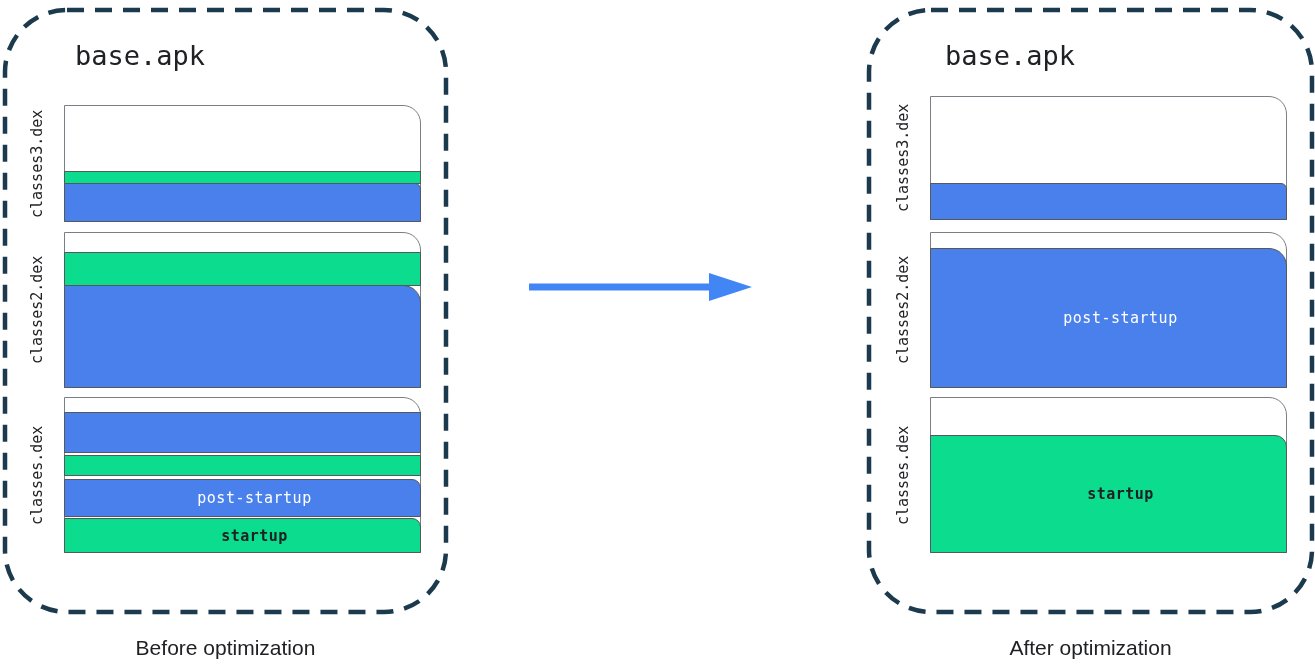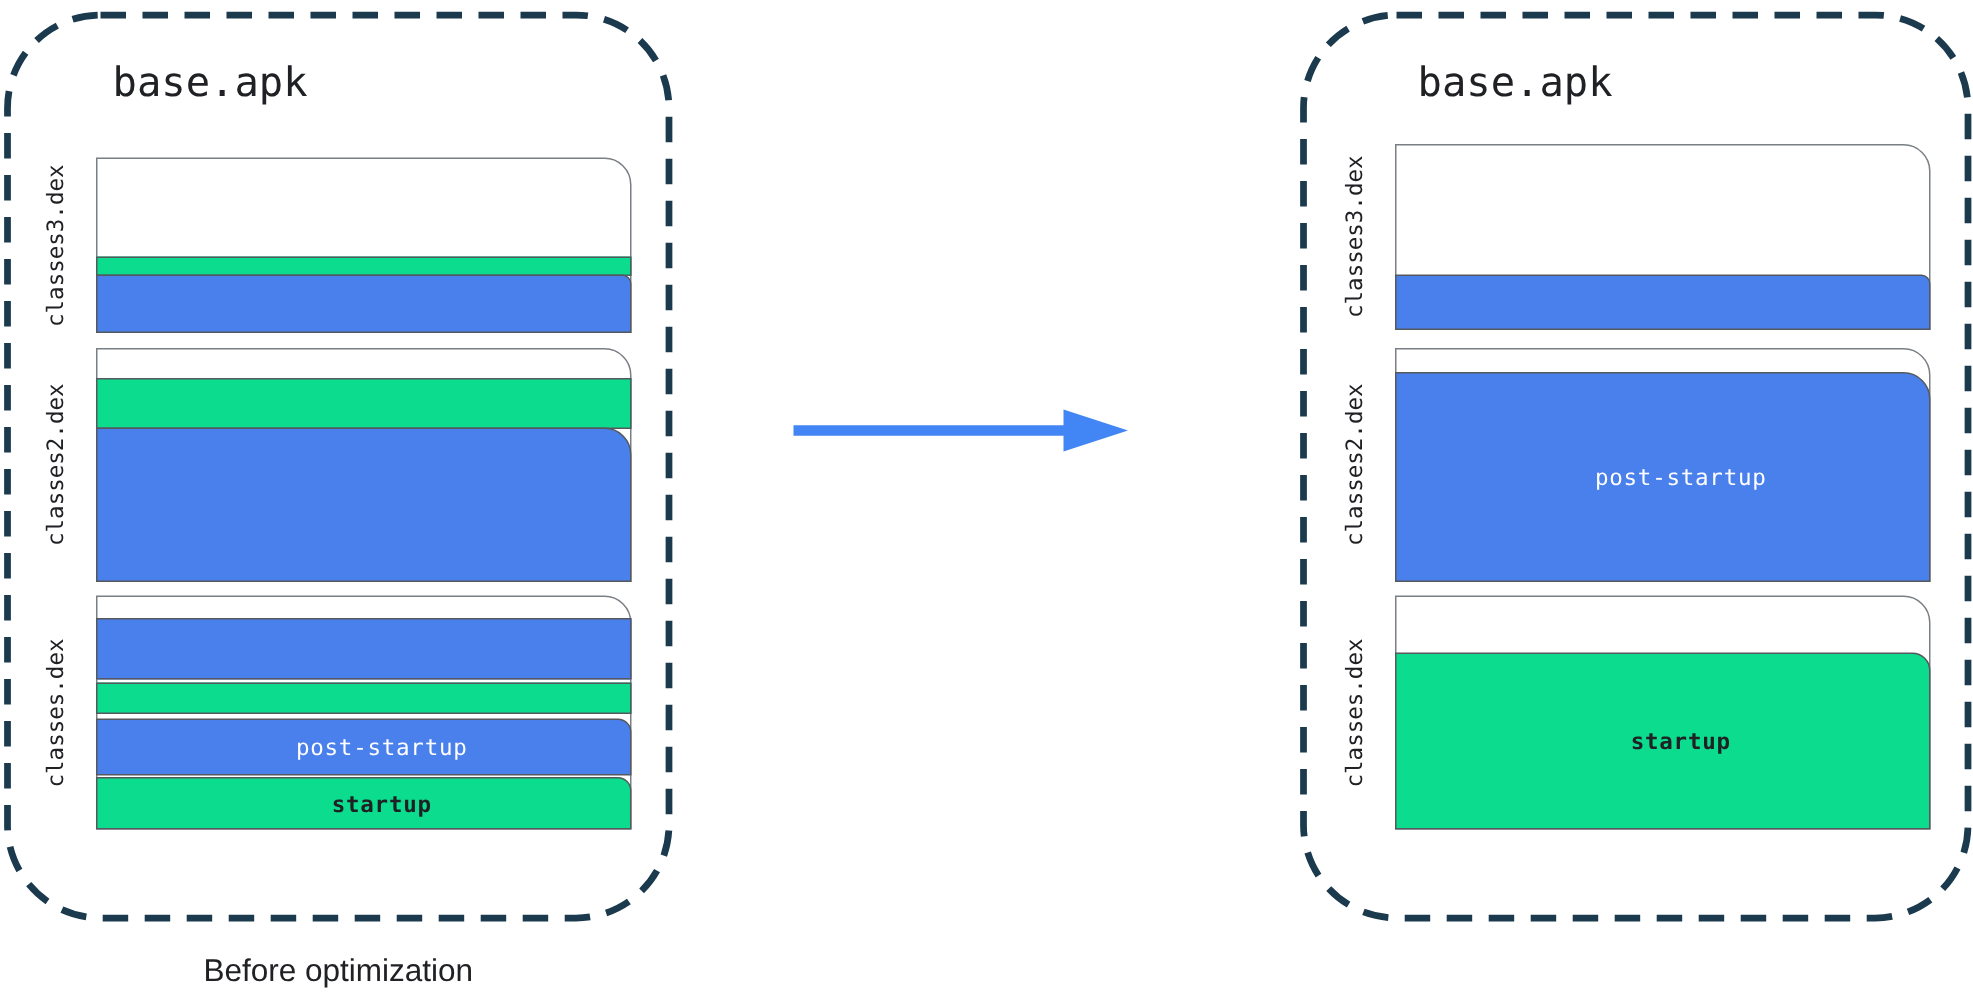--- a/index.html
+++ b/index.html
@@ -138,14 +138,15 @@
   </div>
 
   <div class="vlabel" style="left:894px; top:397px; height:156px;">classes.dex</div>
   <div class="page" style="left:930px; top:397px; width:357px; height:156px;">
     <div class="seg green r12 seg-labeled" style="top:37px; bottom:-1px;">
       <span class="seg-label dark">startup</span>
     </div>
   </div>
 
   <div class="caption" style="left:4px; top:636px; width:443px;">Before optimization</div>
+  <div class="caption" style="left:868px; top:636px; width:445px;">After optimization</div>
 
 </div>
 
 </body></html>

